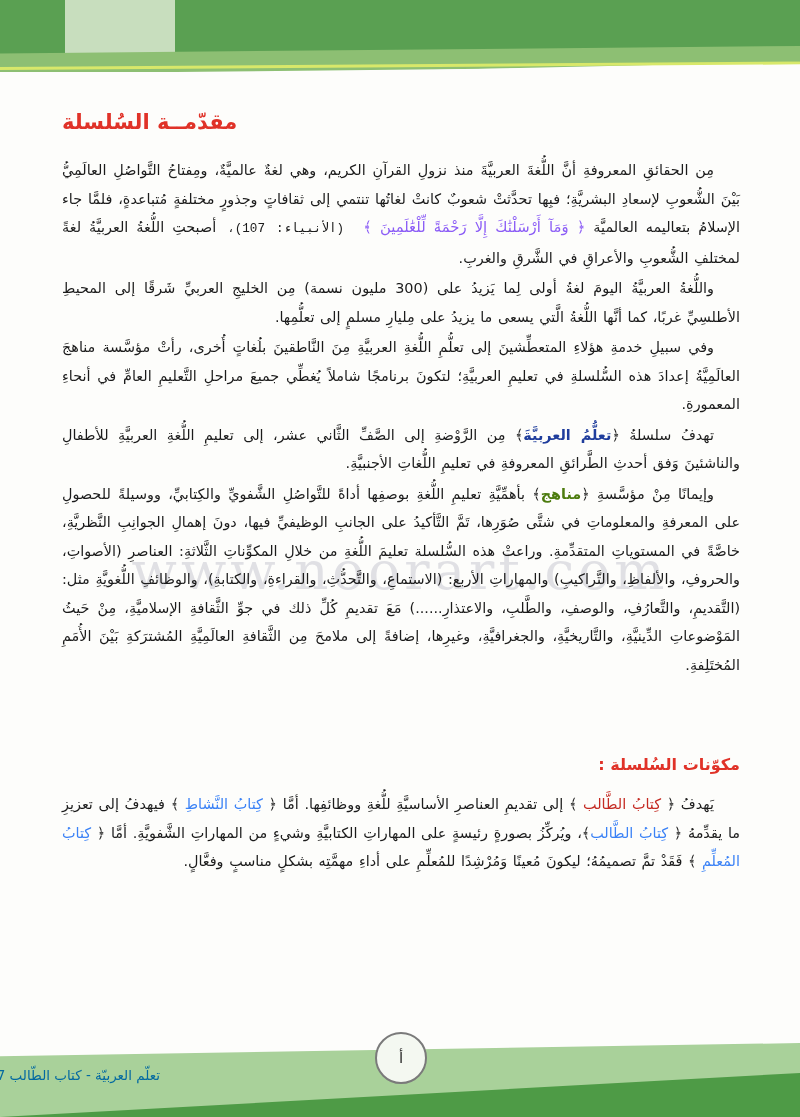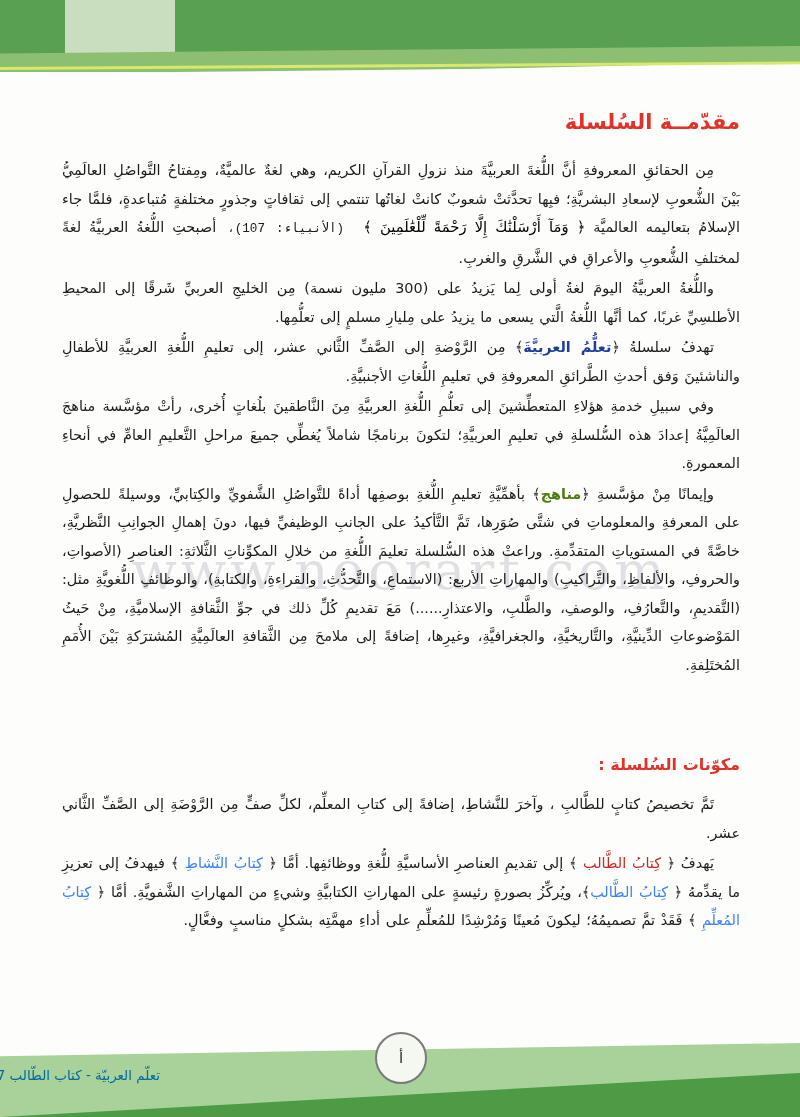--- a/index.html
+++ b/index.html
@@ -86,21 +86,21 @@
   
   .content {
     position: absolute;
     top: 86px;
     left: 62px;
     width: 678px;
     z-index: 5;
   }
 
   .doc-title {
-    text-align: right;
+    text-align: left;
     color: #e03228;
     font-size: 21px;
     font-weight: bold;
     letter-spacing: 1px;
     margin: 24px 0 22px 0;
     direction: rtl;
   }
 
   .section-title {
     color: #e03228;
@@ -122,21 +122,21 @@
     margin: 0 0 2px 0;
     text-indent: 26px;
     word-spacing: 1px;
   }
 
   .kw-blue   { color: #1f3d9c; font-weight: bold; }
   .kw-red    { color: #4d7c0f; font-weight: bold; }
   .kw-bluemid{ color: #3b82f6; }
   .kw-redmid { color: #c42a22; }
   .quran {
-    color: #000000;
+    color: #8b5cf6;
     font-size: 14.8px;
     letter-spacing: -0.3px;
     margin-left: 8px;
   }
   .ref { font-size: 12.6px; color: #1b1b1b; font-family: Liberation Mono, monospace; }
 
   
   .footer-band {
     position: absolute;
     bottom: 0; left: 0;
@@ -203,29 +203,28 @@
 
   <div class="watermark">www.noorart.com</div>
 
   <div class="content">
 
     <h1 class="doc-title">مقدّمــة السُلسلة</h1>
 
     <div>
       <p class="para"><span>مِن الحقائقِ المعروفةِ أنَّ اللُّغةَ العربيَّةَ منذ نزولِ القرآنِ الكريم، وهي لغةٌ عالميَّةٌ، ومِفتاحُ التَّواصُلِ العالَمِيُّ بَيْنَ الشُّعوبِ لإسعادِ البشريَّةِ؛ فبِها تحدَّثتْ شعوبٌ كانتْ لغاتُها تنتمي إلى ثقافاتٍ وجذورٍ مختلفةٍ مُتباعدةٍ، فلمَّا جاء الإسلامُ بتعاليمه العالميَّة </span><span class="quran">﴿ وَمَآ أَرْسَلْنَٰكَ إِلَّا رَحْمَةً لِّلْعَٰلَمِينَ ﴾</span><span class="ref"> (الأنبياء: 107)، </span><span>أصبحتِ اللُّغةُ العربيَّةُ لغةً لمختلفِ الشُّعوبِ والأعراقِ في الشَّرقِ والغربِ.</span></p>
       <p class="para"><span>واللُّغةُ العربيَّةُ اليومَ لغةُ أولى لِما يَزيدُ على (300 مليون نسمة) مِن الخليجِ العربيِّ شَرقًا إلى المحيطِ الأطلسِيِّ غربًا، كما أنَّها اللُّغةُ الَّتي يسعى ما يزيدُ على مِليارِ مسلمٍ إلى تعلُّمِها.</span></p>
+      <p class="para"><span>وفي سبيلِ خدمةِ هؤلاءِ المتعطِّشينَ إلى تعلُّمِ اللُّغةِ العربيَّةِ مِنَ النَّاطقينَ بلُغاتٍ أُخرى، رأتْ مؤسَّسة مناهجَ العالَمِيَّةُ إعدادَ هذه السُّلسلةِ في تعليمِ العربيَّةِ؛ لتكونَ برنامجًا شاملاً يُغطِّي جميعَ مراحلِ التَّعليمِ العامِّ في أنحاءِ المعمورةِ.</span></p>
       <p class="para"><span>تهدفُ سلسلةُ ﴿</span><span class="kw-blue">تعلُّمُ العربيَّةَ</span><span>﴾ مِن الرَّوْضةِ إلى الصَّفِّ الثَّاني عشر، إلى تعليمِ اللُّغةِ العربيَّةِ للأطفالِ والناشئينَ وَفق أحدثِ الطَّرائقِ المعروفةِ في تعليمِ اللُّغاتِ الأجنبيَّةِ.</span></p>
-      <p class="para"><span>وفي سبيلِ خدمةِ هؤلاءِ المتعطِّشينَ إلى تعلُّمِ اللُّغةِ العربيَّةِ مِنَ النَّاطقينَ بلُغاتٍ أُخرى، رأتْ مؤسَّسة مناهجَ العالَمِيَّةُ إعدادَ هذه السُّلسلةِ في تعليمِ العربيَّةِ؛ لتكونَ برنامجًا شاملاً يُغطِّي جميعَ مراحلِ التَّعليمِ العامِّ في أنحاءِ المعمورةِ.</span></p>
       <p class="para"><span>وإيمانًا مِنْ مؤسَّسةِ ﴿</span><span class="kw-red">مناهج</span><span>﴾ بأهمِّيَّةِ تعليمِ اللُّغةِ بوصفِها أداةً للتَّواصُلِ الشَّفويِّ والكِتابيِّ، ووسيلةً للحصولِ على المعرفةِ والمعلوماتِ في شتَّى صُوَرِها، تَمَّ التَّأكيدُ على الجانبِ الوظيفيِّ فيها، دونَ إهمالِ الجوانِبِ النَّظريَّةِ، خاصَّةً في المستوياتِ المتقدِّمةِ. وراعتْ هذه السُّلسلة تعليمَ اللُّغةِ من خلالِ المكوِّناتِ الثَّلاثةِ: العناصرِ (الأصواتِ، والحروفِ، والألفاظِ، والتَّراكيبِ) والمهاراتِ الأربع: (الاستماعِ، والتَّحدُّثِ، والقراءةِ، والكتابةِ)، والوظائفِ اللُّغويَّةِ مثل: (التَّقديمِ، والتَّعارُفِ، والوصفِ، والطَّلبِ، والاعتذارِ......) مَعَ تقديمِ كُلِّ ذلك في جوِّ الثَّقافةِ الإسلاميَّةِ، مِنْ حَيثُ المَوْضوعاتِ الدِّينيَّةِ، والتَّاريخيَّةِ، والجغرافيَّةِ، وغيرِها، إضافةً إلى ملامحَ مِن الثَّقافةِ العالَمِيَّةِ المُشترَكةِ بَيْنَ الأُمَمِ المُختَلِفةِ.</span></p>
     </div>
 
     <h2 class="section-title">مكوّنات السُلسلة :</h2>
 
     <div>
-      <p class="para"><span>تَمَّ تخصيصُ كتابٍ للطَّالبِ ، وآخرَ للنَّشاطِ، إضافةً إلى كتابِ المعلِّم، لكلِّ صفٍّ مِن الرَّوْضَةِ إلى الصَّفِّ الثَّاني عشر.</span></p>
       <p class="para"><span>يَهدفُ ﴿ </span><span class="kw-redmid">كِتابُ الطَّالب</span><span> ﴾ إلى تقديمِ العناصرِ الأساسيَّةِ للُّغةِ ووظائفِها. أمَّا ﴿ </span><span class="kw-bluemid">كِتابُ النَّشاطِ</span><span> ﴾ فيهدفُ إلى تعزيزِ ما يقدِّمهُ ﴿ </span><span class="kw-bluemid">كِتابُ الطَّالب</span><span>﴾، ويُركِّزُ بصورةٍ رئيسةٍ على المهاراتِ الكتابيَّةِ وشيءٍ من المهاراتِ الشَّفويَّةِ. أمَّا ﴿ </span><span class="kw-bluemid">كِتابُ المُعلِّمِ</span><span> ﴾ فَقَدْ تمَّ تصميمُهُ؛ ليكونَ مُعينًا وَمُرْشِدًا للمُعلِّمِ على أداءِ مهمَّتِه بشكلٍ مناسبٍ وفعَّالٍ.</span></p>
     </div>
 
   </div>
 
   <div class="footer-band">
     <div class="fb-light"></div>
     <div class="fb-dark"></div>
   </div>
   <div class="footer-text">تعلّم العربيّة - كتاب الطّالب 7</div>

